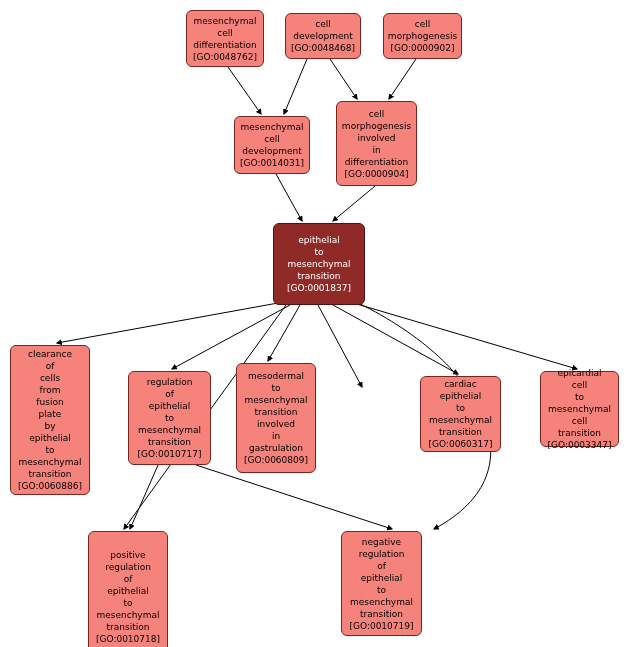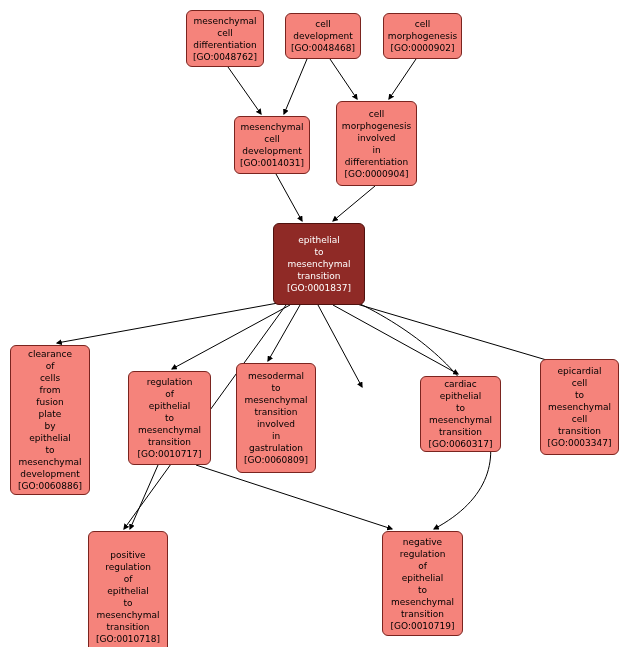--- a/index.html
+++ b/index.html
@@ -107,21 +107,21 @@
     <span class="lbl">clearance
 of
 cells
 from
 fusion
 plate
 by
 epithelial
 to
 mesenchymal
-development
+transition
 [GO:0060886]</span>
   </div>
 
   <div class="node" style="left:128px;top:371px;width:83px;height:94px" title="regulation of epithelial to mesenchymal transition">
     <span class="lbl">regulation
 of
 epithelial
 to
 mesenchymal
 transition
@@ -142,42 +142,42 @@
 
   <div class="node" style="left:420px;top:376px;width:81px;height:76px" title="cardiac epithelial to mesenchymal transition">
     <span class="lbl">cardiac
 epithelial
 to
 mesenchymal
 transition
 [GO:0060317]</span>
   </div>
 
-  <div class="node" style="left:540px;top:359px;width:79px;height:96px" title="epicardial cell to mesenchymal cell transition">
+  <div class="node" style="left:540px;top:371px;width:79px;height:76px" title="epicardial cell to mesenchymal cell transition">
     <span class="lbl">epicardial
 cell
 to
 mesenchymal
 cell
 transition
 [GO:0003347]</span>
   </div>
 
   <div class="node" style="left:88px;top:531px;width:80px;height:132px" title="positive regulation of epithelial to mesenchymal transition">
     <span class="lbl">positive
 regulation
 of
 epithelial
 to
 mesenchymal
 transition
 [GO:0010718]</span>
   </div>
 
-  <div class="node" style="left:382px;top:531px;width:81px;height:105px" title="negative regulation of epithelial to mesenchymal transition">
+  <div class="node" style="left:341px;top:531px;width:81px;height:105px" title="negative regulation of epithelial to mesenchymal transition">
     <span class="lbl">negative
 regulation
 of
 epithelial
 to
 mesenchymal
 transition
 [GO:0010719]</span>
   </div>
 

